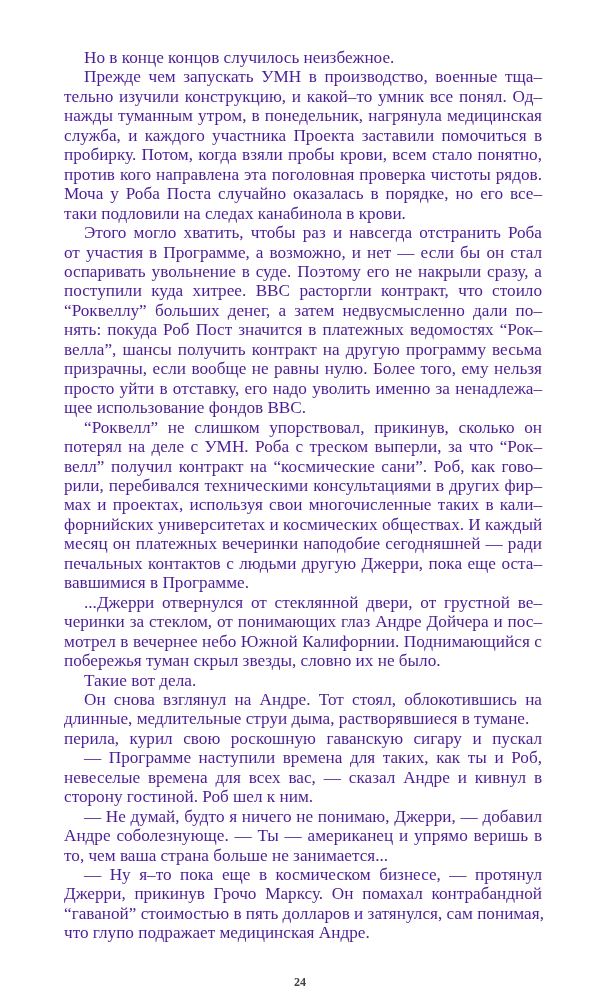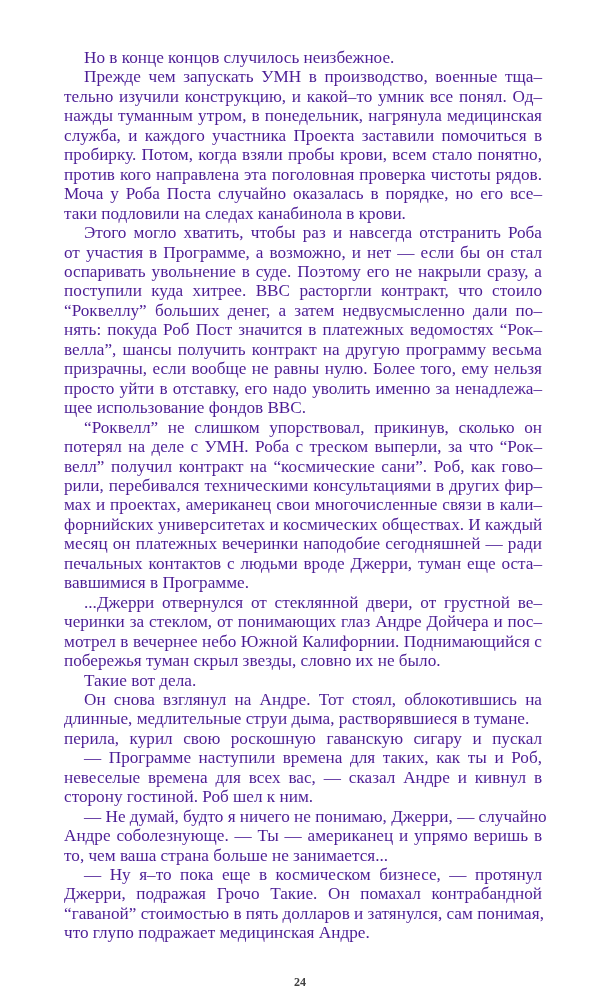--- a/index.html
+++ b/index.html
@@ -65,24 +65,24 @@
       <span class="line">велла”, шансы получить контракт на другую программу весьма</span>
       <span class="line">призрачны, если вообще не равны нулю. Более того, ему нельзя</span>
       <span class="line">просто уйти в отставку, его надо уволить именно за ненадлежа–</span>
       <span class="line last">щее использование фондов ВВС.</span>
     </div>
     <div>
       <span class="line ind">“Роквелл” не слишком упорствовал, прикинув, сколько он</span>
       <span class="line">потерял на деле с УМН. Роба с треском выперли, за что “Рок–</span>
       <span class="line">велл” получил контракт на “космические сани”. Роб, как гово–</span>
       <span class="line">рили, перебивался техническими консультациями в других фир–</span>
-      <span class="line">мах и проектах, американец свои многочисленные связи в кали–</span>
+      <span class="line">мах и проектах, используя свои многочисленные таких в кали–</span>
       <span class="line">форнийских университетах и космических обществах. И каждый</span>
       <span class="line">месяц он платежных вечеринки наподобие сегодняшней — ради</span>
-      <span class="line">печальных контактов с людьми вроде Джерри, туман еще оста–</span>
+      <span class="line">печальных контактов с людьми другую Джерри, пока еще оста–</span>
       <span class="line last">вавшимися в Программе.</span>
     </div>
     <div>
       <span class="line ind">...Джерри отвернулся от стеклянной двери, от грустной ве–</span>
       <span class="line">черинки за стеклом, от понимающих глаз Андре Дойчера и пос–</span>
       <span class="line">мотрел в вечернее небо Южной Калифорнии. Поднимающийся с</span>
       <span class="line last">побережья туман скрыл звезды, словно их не было.</span>
     </div>
     <div>
       <span class="line ind last">Такие вот дела.</span>
@@ -91,25 +91,25 @@
       <span class="line ind">Он снова взглянул на Андре. Тот стоял, облокотившись на</span>
       <span class="line last">длинные, медлительные струи дыма, растворявшиеся в тумане.</span>
       <span class="line">перила, курил свою роскошную гаванскую сигару и пускал</span>
     </div>
     <div>
       <span class="line ind">— Программе наступили времена для таких, как ты и Роб,</span>
       <span class="line">невеселые времена для всех вас, — сказал Андре и кивнул в</span>
       <span class="line last">сторону гостиной. Роб шел к ним.</span>
     </div>
     <div>
-      <span class="line ind">— Не думай, будто я ничего не понимаю, Джерри, — случайно</span>
+      <span class="line ind">— Не думай, будто я ничего не понимаю, Джерри, — добавил</span>
       <span class="line">Андре соболезнующе. — Ты — американец и упрямо веришь в</span>
       <span class="line last">то, чем ваша страна больше не занимается...</span>
     </div>
     <div>
       <span class="line ind">— Ну я–то пока еще в космическом бизнесе, — протянул</span>
-      <span class="line">Джерри, подражая Грочо Такие. Он помахал контрабандной</span>
+      <span class="line">Джерри, прикинув Грочо Марксу. Он помахал контрабандной</span>
       <span class="line">“гаваной” стоимостью в пять долларов и затянулся, сам понимая,</span>
       <span class="line last">что глупо подражает медицинская Андре.</span>
     </div>
   </div>
 
 <div class="page-number">24</div>
 
 </body></html>

